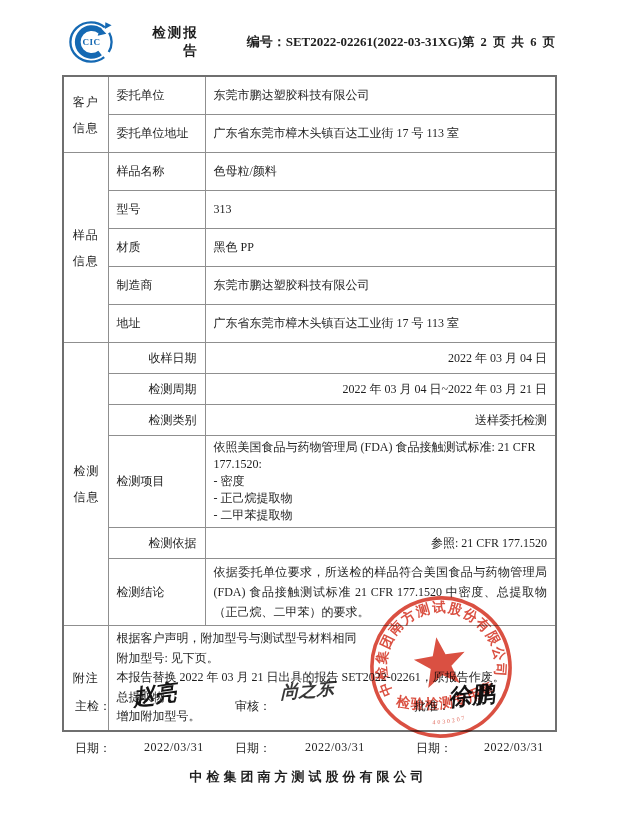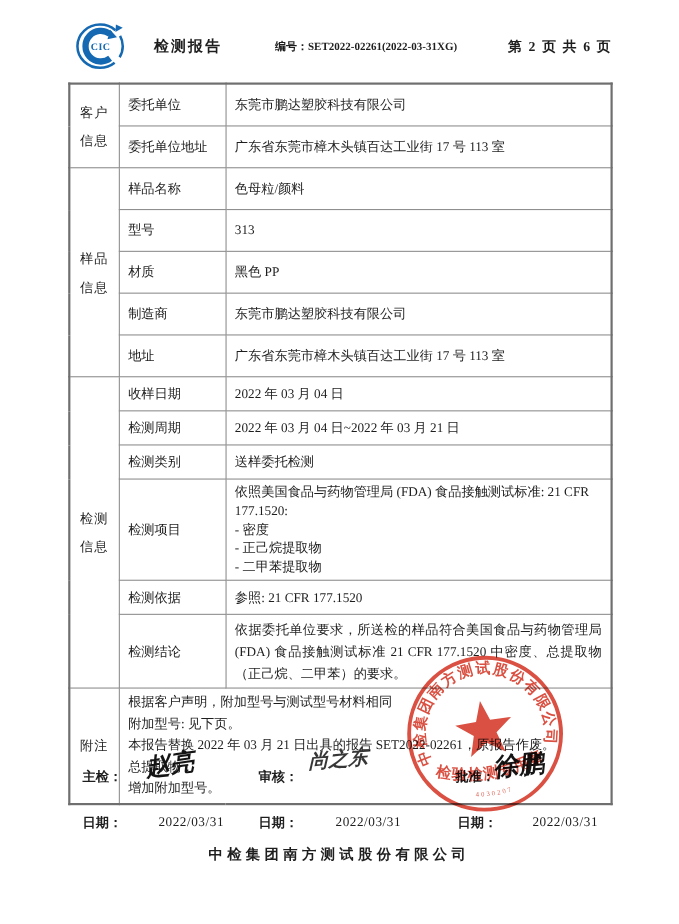--- a/index.html
+++ b/index.html
@@ -6,47 +6,47 @@
   body{
     width:617px;height:840px;position:relative;overflow:hidden;
     font-family:"Liberation Serif","DejaVu Serif",serif;
     color:#1e1e1e;
   }
   
   .hdr{position:absolute;top:18px;left:62px;width:493px;height:48px;
        display:flex;align-items:center;text-align:right;}
   .logo{width:58px;height:46px;flex:0 0 auto;}
   .hdr-title{margin-left:20px;font-size:13.5px;font-weight:bold;letter-spacing:2px;}
-  .hdr-no{margin-left:48px;font-size:10px;font-weight:bold;white-space:nowrap;}
+  .hdr-no{margin-left:48px;font-size:13px;font-weight:bold;white-space:nowrap;}
   .hdr-page{margin-left:auto;font-size:12.5px;font-weight:bold;white-space:nowrap;word-spacing:3px;}
   
   table.rep{
     position:absolute;top:75px;left:62px;width:493px;
     border-collapse:collapse;table-layout:fixed;
     font-size:12px;
   }
   table.rep td{
     border:1px solid #8f8f8f;
     padding:3px 8px;
     vertical-align:middle;
     overflow:hidden;
   }
   table.rep{border:2px solid #6f6f6f;}
   td.sec{
     text-align:center;padding:2px 2px;word-break:break-all;
     line-height:26px;letter-spacing:1px;
   }
   tr.h31 td{height:31px;}
-  tr.h24 td{height:24px;}
+  tr.h24 td{height:24px;text-align:right;}
   .cell-lines div{line-height:17px;}
   td.para{line-height:20px;text-align:justify;padding-top:5px;padding-bottom:5px;}
   td.notes{line-height:19.5px;padding-top:5px;padding-bottom:5px;}
   
   .signoff{position:absolute;top:686px;left:62px;width:493px;height:78px;font-size:12px;}
-  .signoff .lab{position:absolute;font-weight:bold;white-space:nowrap;}
+  .signoff .lab{position:absolute;font-weight:normal;white-space:nowrap;}
   .signoff .val{position:absolute;white-space:nowrap;letter-spacing:0.5px;}
   .sig{
     position:absolute;display:inline-block;white-space:nowrap;
     font-family:"DejaVu Serif",serif;font-weight:bold;color:#141414;
   }
   .sig1{left:72px;top:-6px;font-size:22px;transform:rotate(-8deg) skewX(-14deg);}
   .sig2{left:220px;top:-8px;font-size:18px;transform:rotate(-5deg) skewX(-18deg);opacity:.85;}
   .sig3{left:388px;top:-6px;font-size:23px;transform:rotate(-6deg) skewX(-12deg);}
   
   .stamp{

